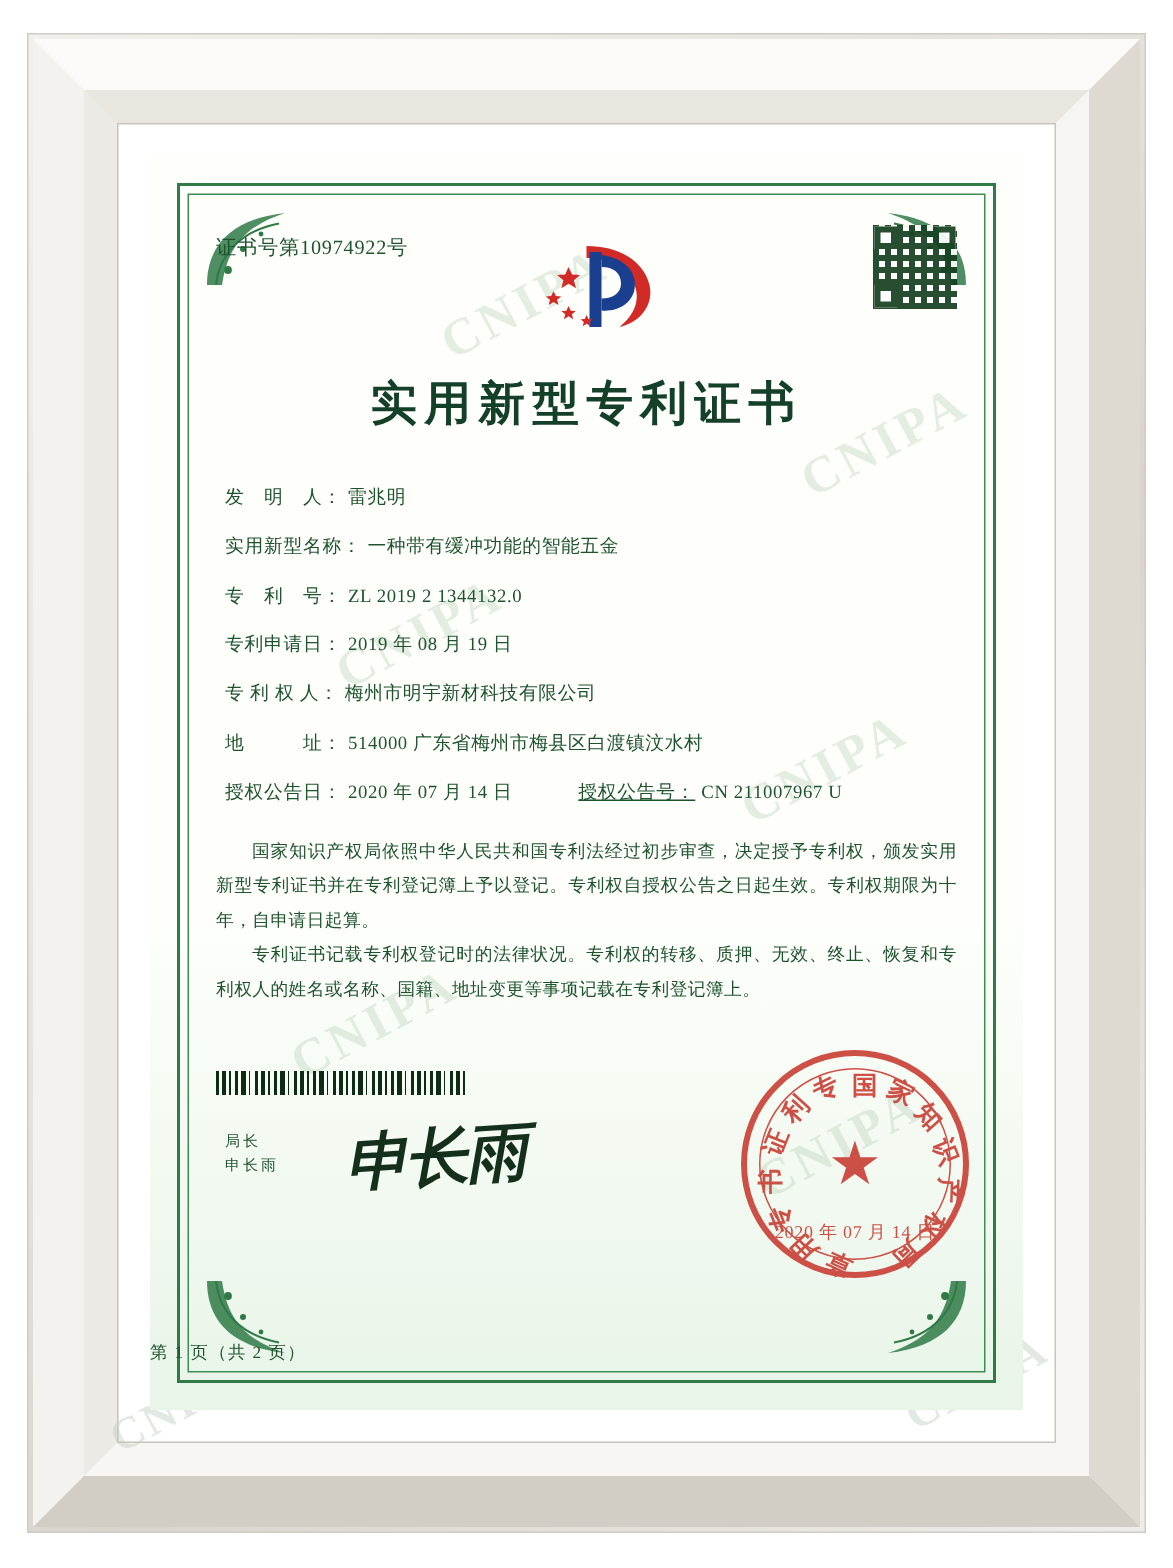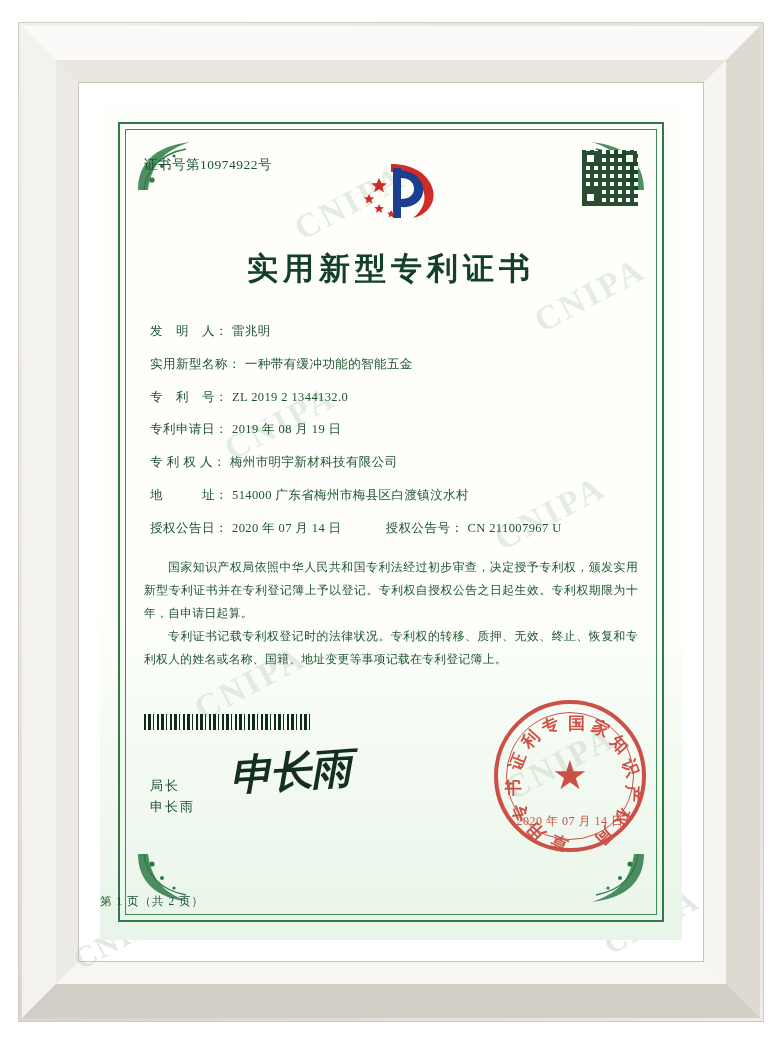--- a/index.html
+++ b/index.html
@@ -211,20 +211,21 @@
   }
   .field-value {
     margin-left: 4px;
     letter-spacing: 0.4px;
   }
   .field-row.dual {
     justify-content: flex-start;
   }
   .field-second {
     margin-left: 44px;
+    text-decoration: underline;
   }
 
   .para {
     margin-top: 16px;
     font-size: 11.8px;
     line-height: 1.95;
     color: #1f5330;
     text-align: justify;
     text-indent: 24px;
     letter-spacing: 0.3px;
@@ -240,22 +241,22 @@
     background:
       repeating-linear-gradient(90deg,
         #102a18 0 2px, transparent 2px 4px,
         #102a18 4px 7px, transparent 7px 9px,
         #102a18 9px 10px, transparent 10px 13px);
   }
 
   .sign-block {
     position: absolute;
     left: 50px;
-    top: 672px;
-    font-size: 13px;
+    top: 650px;
+    font-size: 10px;
     line-height: 1.6;
     color: #1f5330;
     letter-spacing: 2px;
   }
   .signature {
     position: absolute;
     left: 130px;
     top: 640px;
     font-size: 42px;
     color: #14301c;

